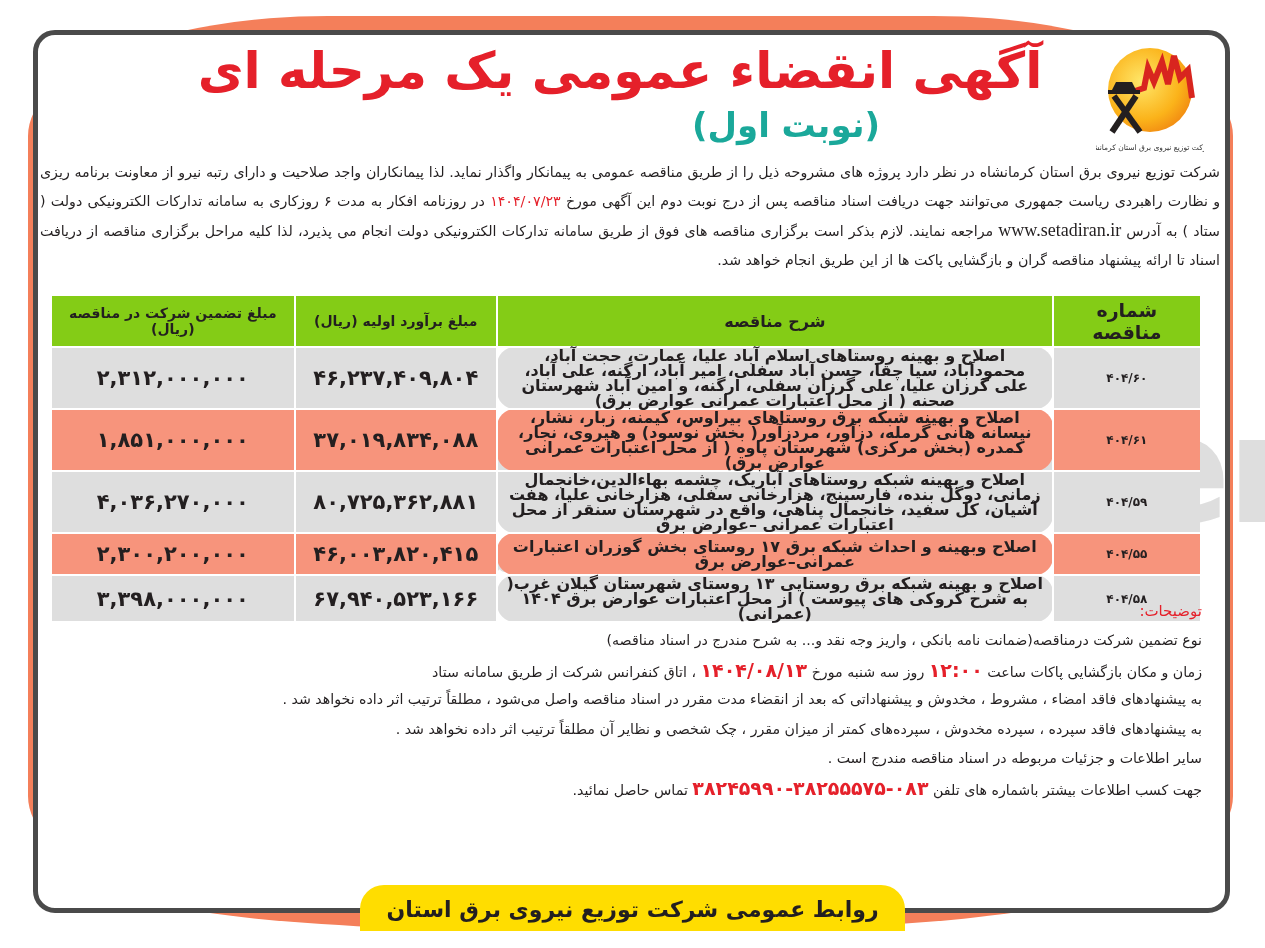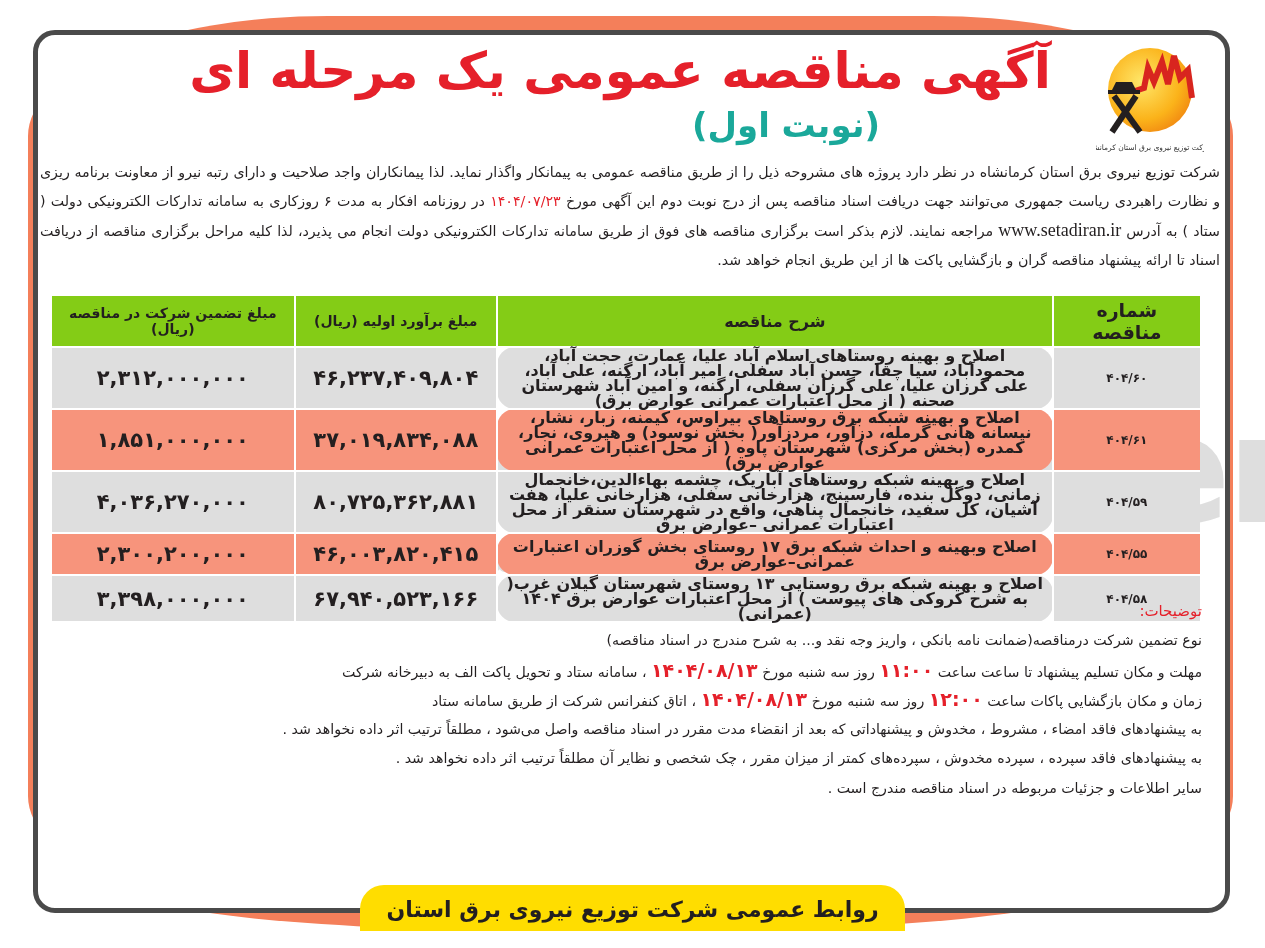--- a/index.html
+++ b/index.html
@@ -130,21 +130,21 @@
 
     <rect x="12" y="46" width="32" height="4" fill="#231f20"></rect>
     <polygon points="16,46 20,38 36,38 40,46" fill="#231f20"></polygon>
 
     <line x1="18" y1="52" x2="44" y2="88" stroke="#231f20" stroke-width="6"></line>
     <line x1="40" y1="52" x2="16" y2="88" stroke="#231f20" stroke-width="6"></line>
     <text x="54" y="106" text-anchor="middle" font-size="7.5" font-family="DejaVu Sans, sans-serif" fill="#333" direction="rtl">شرکت توزیع نیروی برق استان کرمانشاه</text>
   </svg>
 </div>
 
-<div class="title">آگهی مناقصه عمومی یک مرحله ای</div>
+<div class="title">آگهی انقضاء عمومی یک مرحله ای</div>
 <div class="subtitle">(نوبت اول)</div>
 
 <div class="intro">
   <span>شرکت توزیع نیروی برق استان کرمانشاه در نظر دارد پروژه های مشروحه ذیل را از طریق مناقصه عمومی به پیمانکار واگذار نماید. لذا پیمانکاران واجد صلاحیت و دارای رتبه نیرو از معاونت برنامه ریزی و نظارت راهبردی ریاست جمهوری می‌توانند جهت دریافت اسناد مناقصه پس از درج نوبت دوم این آگهی مورخ </span><span class="red">۱۴۰۴/۰۷/۲۳</span><span> در روزنامه افکار به مدت ۶ روزکاری به سامانه تدارکات الکترونیکی دولت ( ستاد ) به آدرس </span><span class="latin">www.setadiran.ir</span><span> مراجعه نمایند. لازم بذکر است برگزاری مناقصه های فوق از طریق سامانه تدارکات الکترونیکی دولت انجام می پذیرد، لذا کلیه مراحل برگزاری مناقصه از دریافت اسناد تا ارائه پیشنهاد مناقصه گران و بازگشایی پاکت ها از این طریق انجام خواهد شد.</span>
 </div>
 
 <div class="watermark">
   <svg class="wm-shield" viewBox="0 0 140 150">
     <path d="M70 5 C30 5 8 35 8 75 C8 115 35 140 70 145 L70 115 C48 110 36 95 36 75 C36 55 50 35 70 35 Z" fill="#6b6b6b"></path>
     <path d="M58 70 L78 60 L80 70 L95 62 L96 80 L62 95 Z" fill="#6b6b6b"></path>
@@ -193,24 +193,24 @@
       <td class="amount">۶۷,۹۴۰,۵۲۳,۱۶۶</td>
       <td class="amount">۳,۳۹۸,۰۰۰,۰۰۰</td>
     </tr>
   </tbody>
 </table>
 
 <div class="notes">
   <div class="notes-heading">توضیحات:</div>
   <div class="line">نوع تضمین شرکت درمناقصه(ضمانت نامه بانکی ، واریز وجه نقد و... به شرح مندرج در اسناد مناقصه)</div>
   <div class="line">
-    <span>مهلت و مکان تسلیم پیشنهاد تا ساعت ساعت </span><span class="hl">۱۱:۰۰</span><span> روز سه شنبه مورخ </span><span class="hl">۱۴۰۴/۰۸/۱۳</span><span> ، سامانه ستاد و تحویل پاکت الف به دبیرخانه شرکت</span>
-  </div>
-  <div class="line">
     <span>زمان و مکان بازگشایی پاکات ساعت </span><span class="hl">۱۲:۰۰</span><span> روز سه شنبه مورخ </span><span class="hl">۱۴۰۴/۰۸/۱۳</span><span> ، اتاق کنفرانس شرکت از طریق سامانه ستاد</span>
   </div>
   <div class="line">به پیشنهادهای فاقد امضاء ، مشروط ، مخدوش و پیشنهاداتی که بعد از انقضاء مدت مقرر در اسناد مناقصه واصل می‌شود ، مطلقاً ترتیب اثر داده نخواهد شد .</div>
   <div class="line">به پیشنهادهای فاقد سپرده ، سپرده مخدوش ، سپرده‌های کمتر از میزان مقرر ، چک شخصی و نظایر آن مطلقاً ترتیب اثر داده نخواهد شد .</div>
   <div class="line">سایر اطلاعات و جزئیات مربوطه در اسناد مناقصه مندرج است .</div>
+  <div class="line">
+    <span>جهت کسب اطلاعات بیشتر باشماره های تلفن </span><span class="hl">۰۸۳-۳۸۲۵۵۵۷۵-۳۸۲۴۵۹۹۰</span><span> تماس حاصل نمائید.</span>
+  </div>
 </div>
 
 <div class="footer-pill"></div>
 <div class="footer-text">روابط عمومی شرکت توزیع نیروی برق استان کرمانشاه</div>
 
 </body></html>

